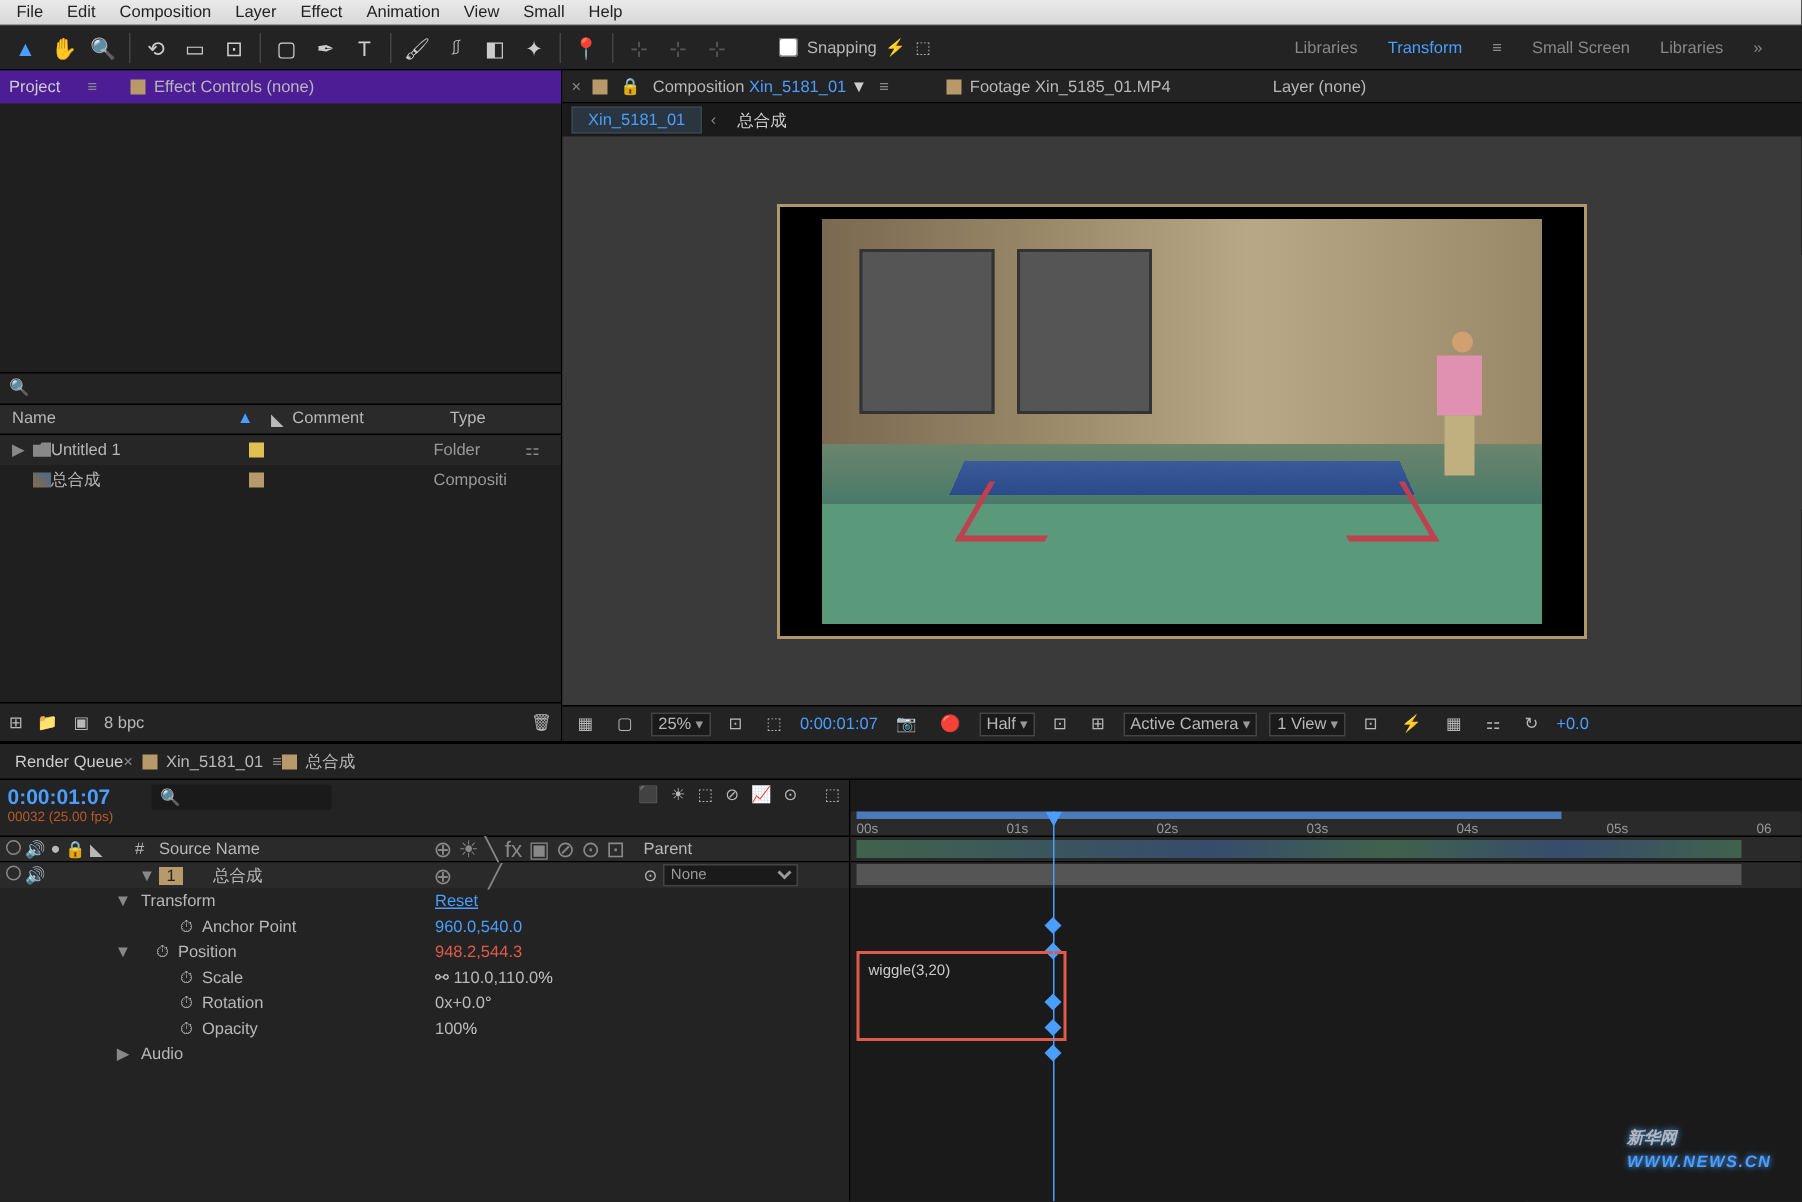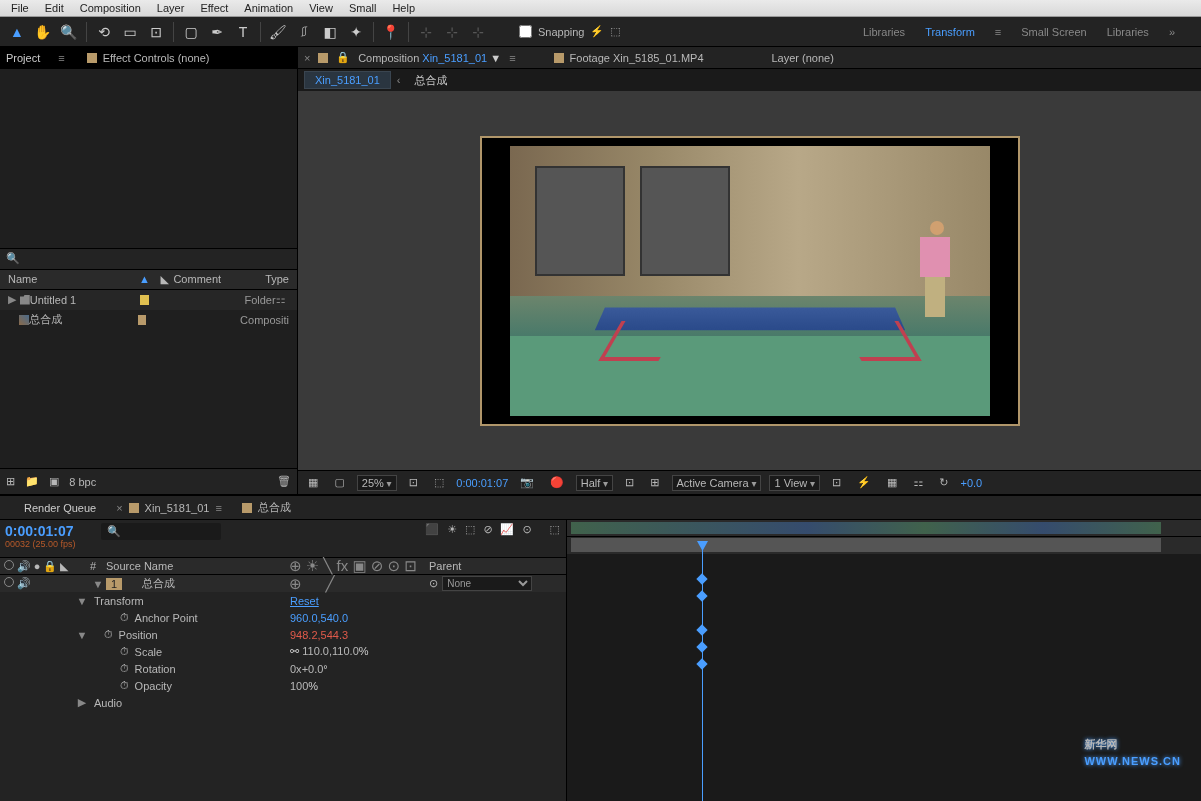--- a/index.html
+++ b/index.html
@@ -7,21 +7,21 @@
 .menubar{height:17px;background:linear-gradient(#eaeaea,#d8d8d8);display:flex;align-items:center;padding:0 3px;border-bottom:1px solid #999}
 .menubar span{color:#222;padding:0 8px;cursor:default}
 .toolbar{height:30px;background:#232323;border-bottom:1px solid #000;display:flex;align-items:center;padding:0 6px;gap:4px}
 .toolbar .tool{width:22px;height:22px;display:flex;align-items:center;justify-content:center;color:#ccc;font-size:14px}
 .toolbar .sep{width:1px;height:20px;background:#444;margin:0 2px}
 .toolbar .snap{display:flex;align-items:center;gap:6px;margin-left:26px;color:#888}
 .toolbar .right{margin-left:auto;display:flex;gap:20px;align-items:center;padding-right:20px}
 .toolbar .ws{color:#888;cursor:pointer}
 .toolbar .ws.active{color:#4a9eff}
 .main{display:flex;height:447px}
-.left-panel{width:298px;background:#000000;border-right:1px solid #000;display:flex;flex-direction:column}
+.left-panel{width:375px;background:#4c1d95;border-right:1px solid #000;display:flex;flex-direction:column}
 .panel-tabs{height:22px;display:flex;align-items:center;padding:0 6px;gap:18px}
 .panel-tabs .tab{color:#ccc}
 .panel-tabs .menu{color:#888;cursor:pointer}
 .proj-body{flex:1;background:#1f1f1f}
 .proj-search{height:22px;border-top:1px solid #000;border-bottom:1px solid #000;display:flex;align-items:center;padding:0 6px;color:#888;background:#232323}
 .proj-headers{height:20px;background:#2a2a2a;display:flex;align-items:center;padding:0 8px;color:#888;border-bottom:1px solid #000}
 .proj-headers .name{width:150px}
 .proj-headers .sort{color:#4a9eff;margin-right:6px}
 .proj-headers .label{width:20px;text-align:center}
 .proj-headers .comment{width:105px}
@@ -58,21 +58,21 @@
 .video .person{position:absolute;top:75px;right:30px;width:40px;height:100px}
 .video .person .head{width:14px;height:14px;background:#d0a070;border-radius:50%;margin-left:10px}
 .video .person .body{width:30px;height:40px;background:#e090b0;margin-top:2px}
 .video .person .legs{width:20px;height:40px;background:#c0b080;margin-left:5px}
 .video .floor{position:absolute;bottom:0;left:0;right:0;height:80px;background:#5a9a7a}
 .viewer-bar{height:24px;background:#232323;border-top:1px solid #000;display:flex;align-items:center;padding:0 6px;gap:8px;color:#999}
 .viewer-bar .item{padding:0 4px}
 .viewer-bar select,.viewer-bar .dd{background:#1a1a1a;color:#999;border:1px solid #444;padding:1px 4px;font-size:10px}
 .viewer-bar .tc{color:#4a9eff}
 .timeline{height:307px;background:#232323;border-top:2px solid #000;display:flex;flex-direction:column}
-.tl-tabs{height:24px;display:flex;align-items:center;padding:0 24px;gap:20px;border-bottom:1px solid #000}
+.tl-tabs{height:24px;display:flex;align-items:center;padding:0 10px;border-bottom:1px solid #000}
 .tl-tabs .tab{display:flex;align-items:center;gap:6px;color:#ccc}
 .tl-tabs .x{color:#888}
 .tl-tabs .sq{width:10px;height:10px;background:#b89a6a}
 .tl-tabs .menu{color:#888}
 .tl-body{flex:1;display:flex}
 .tl-left{width:567px;display:flex;flex-direction:column;border-right:1px solid #000}
 .tl-head{height:38px;display:flex;border-bottom:1px solid #000}
 .tl-time{width:95px;padding:3px 5px}
 .tl-time .tc{color:#4a9eff;font-size:14px;font-weight:bold}
 .tl-time .fps{color:#b85a2a;font-size:9px}
@@ -107,21 +107,21 @@
 .tl-ruler .tick{position:absolute;top:6px;font-size:9px;color:#999}
 .tl-nav{height:17px;background:#2a2a2a;border-bottom:1px solid #000;position:relative}
 .tl-nav .bar{position:absolute;top:2px;left:4px;right:40px;height:12px;background:linear-gradient(90deg,#4a7a5a 0%,#3a5a8a 40%,#4a7a5a 60%,#3a5a8a 80%,#4a7a5a 100%);opacity:.7}
 .tl-track{height:17px;position:relative}
 .tl-track.layer{background:#2a2a2a}
 .tl-track .clip{position:absolute;top:1px;left:4px;right:40px;height:14px;background:#555}
 .tl-track .kfmark{position:absolute;top:4px;width:8px;height:8px;background:#4a9eff;transform:rotate(45deg)}
 .playhead{position:absolute;top:21px;bottom:0;left:135px;width:1px;background:#4a9eff;z-index:10}
 .playhead::before{content:'';position:absolute;top:0;left:-5px;width:11px;height:10px;background:#4a9eff;clip-path:polygon(0 0,100% 0,50% 100%)}
 .expr-box{position:absolute;top:114px;left:4px;width:140px;height:60px;border:2px solid #e05a4a;padding:6px;color:#ccc;font-size:10px;z-index:5}
-.watermark{position:absolute;bottom:34px;right:20px;color:#4a9eff;font-size:28px;font-weight:bold;text-shadow:0 0 4px #4a9eff;z-index:100}
+.watermark{position:absolute;bottom:20px;right:20px;color:#4a9eff;font-size:28px;font-weight:bold;text-shadow:0 0 4px #4a9eff;font-style:italic;z-index:100}
 .watermark .sub{font-size:11px;color:#4a9eff;display:block;text-align:right;letter-spacing:1px}
 .eye{width:10px;height:10px;border:1px solid #888;border-radius:50%}
 .sq-sm{width:10px;height:10px;background:#b89a6a}
 .folder-ic{width:12px;height:10px;background:#888;clip-path:polygon(0 20%,40% 20%,50% 0,100% 0,100% 100%,0 100%)}
 .comp-ic{width:12px;height:10px;background:linear-gradient(45deg,#8a6a4a,#4a6a8a)}
 </style>
 </head>
 <body>
 
 <div class="menubar">
@@ -399,20 +399,30 @@
         <div class="prop-val"><span>100</span><span style="color:#ccc">%</span></div>
       </div>
       <div class="tl-row">
         <div style="width:74px"></div>
           <div class="arrow">▶</div>
         <div class="prop-lbl" style="padding-left:4px">Audio</div>
       </div>
     </div>
     <div class="tl-right">
       <div class="playhead"></div>
+      <div class="tl-ruler">
+        <div class="work"></div>
+        <span class="tick" style="left:4px">00s</span>
+        <span class="tick" style="left:104px">01s</span>
+        <span class="tick" style="left:204px">02s</span>
+        <span class="tick" style="left:304px">03s</span>
+        <span class="tick" style="left:404px">04s</span>
+        <span class="tick" style="left:504px">05s</span>
+        <span class="tick" style="left:604px">06</span>
+      </div>
       <div class="tl-nav">
           <div class="bar"></div>
         </div>
       <div class="tl-track layer">
           <div class="clip"></div>
         </div>
       <div class="tl-track"></div>
       <div class="tl-track">
           <div class="kfmark" style="left:131px"></div>
         </div>
@@ -423,20 +433,21 @@
       <div class="tl-track">
           <div class="kfmark" style="left:131px"></div>
         </div>
       <div class="tl-track">
           <div class="kfmark" style="left:131px"></div>
         </div>
       <div class="tl-track">
           <div class="kfmark" style="left:131px"></div>
         </div>
       <div class="tl-track"></div>
+      <div class="expr-box">wiggle(3,20)</div>
     </div>
   </div>
 </div>
 
 <div class="watermark">
   <span>新华网</span>
   <span class="sub">WWW.NEWS.CN</span>
 </div>
 
 </body></html>

